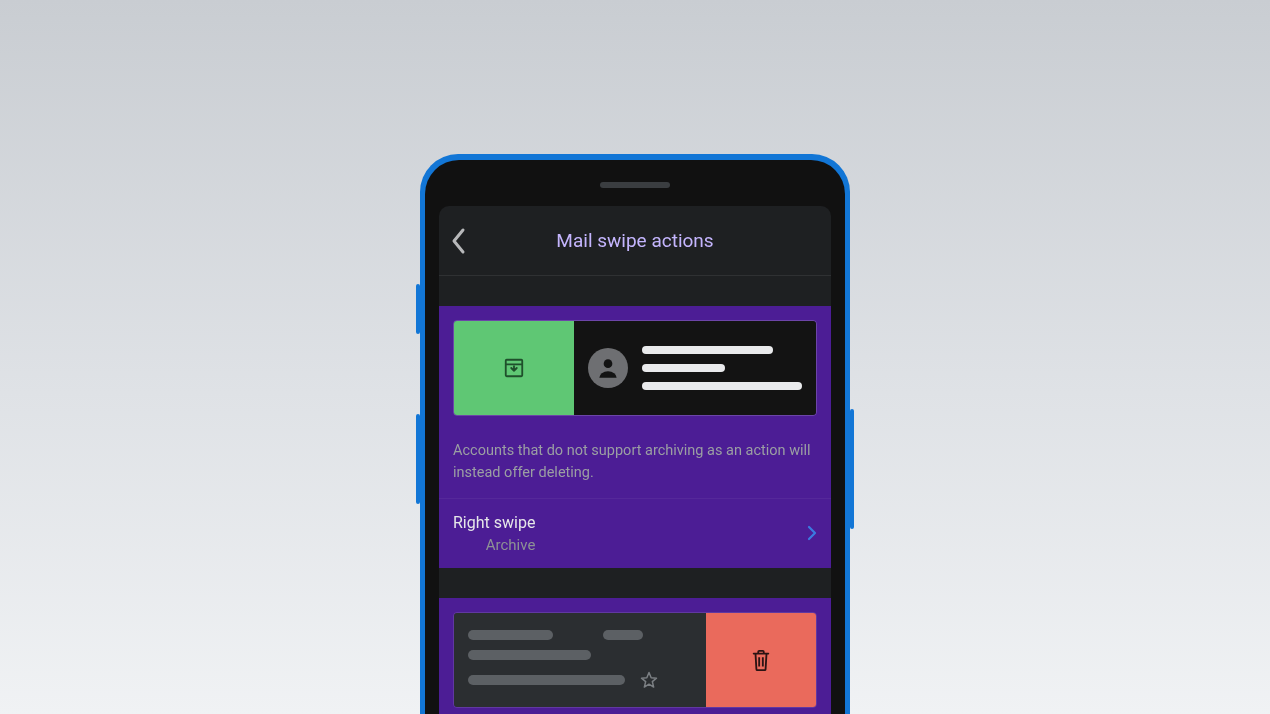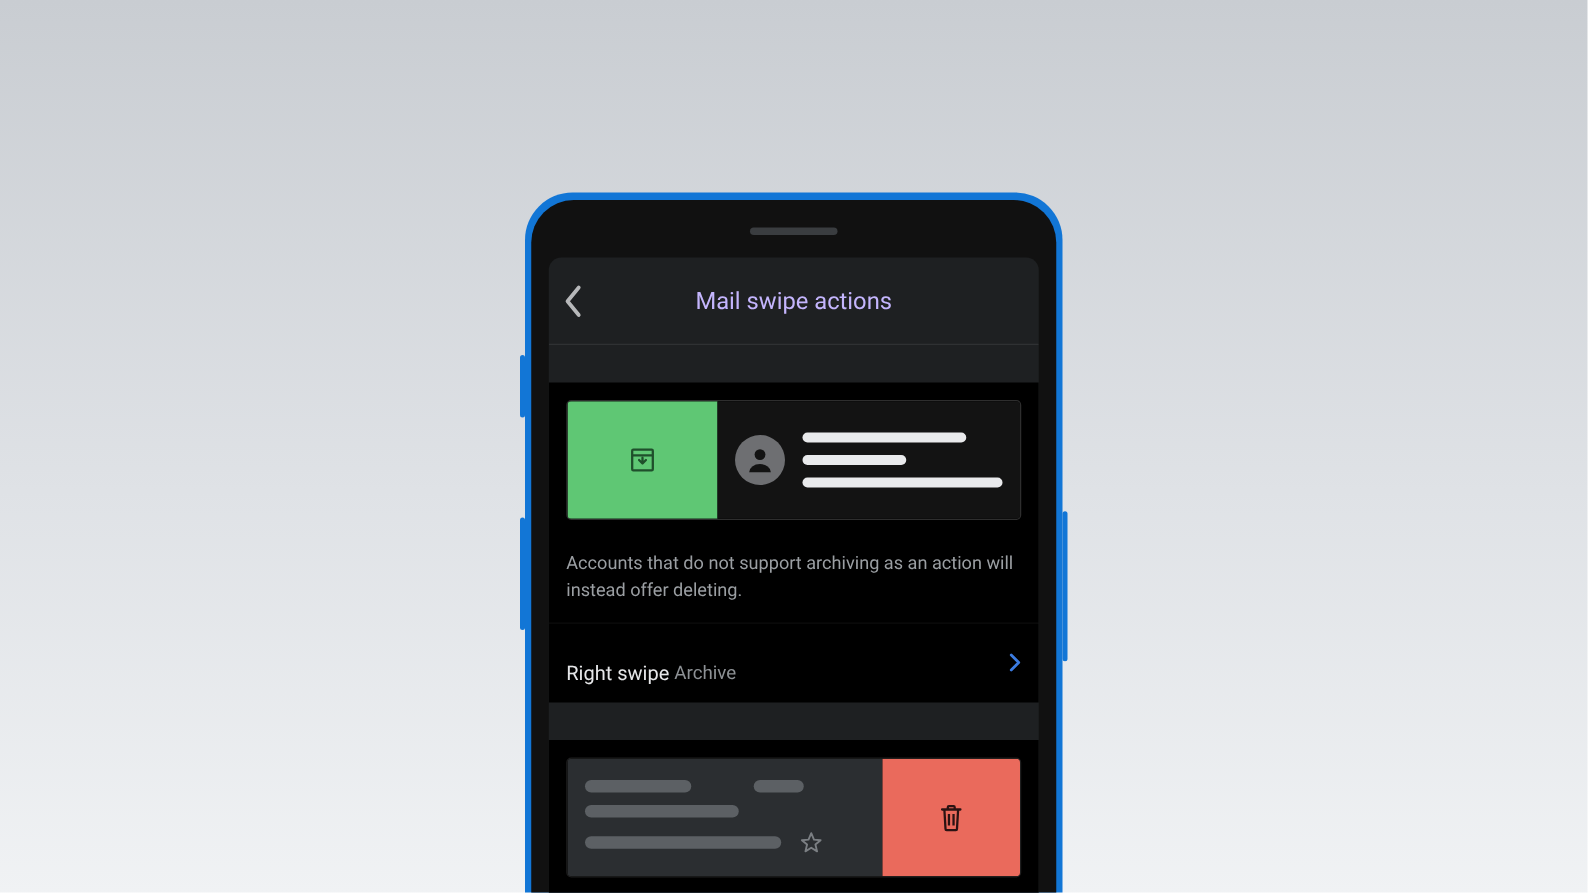--- a/index.html
+++ b/index.html
@@ -82,21 +82,21 @@
     left: 6px;
     top: 50%;
     transform: translateY(-50%);
     width: 28px; height: 28px;
     display: flex; align-items: center; justify-content: center;
     color: #b7b8ba;
   }
 
   
   .section {
-    background: #000000;
+    background: #4c1d95;
     margin-top: 30px;
   }
   .section:first-of-type { margin-top: 30px; }
   .pad { padding: 14px; }
 
   
   .card {
     border: 1px solid rgba(255,255,255,0.18);
     border-radius: 4px;
     height: 96px;
@@ -136,23 +136,23 @@
     padding: 10px 14px 14px;
   }
 
   .setting-row {
     display: flex;
     align-items: center;
     justify-content: space-between;
     padding: 14px;
     border-top: 1px solid rgba(255,255,255,0.05);
   }
-  .setting-text { display: flex; flex-direction: row; gap: 4px; margin-top: 16px; }
+  .setting-text { display: flex; flex-direction: column; gap: 4px; }
   .setting-label { color: #e6e7e9; font-size: 16px; }
-  .setting-value { color: #8d9195; font-size: 15px; }
+  .setting-value { color: #8d9195; font-size: 15px; text-align: right; }
   .chevron-right { color: #3b7be0; }
 
   
   .card2-body {
     flex: 1;
     background: #2b2e31;
     display: flex;
     align-items: center;
     gap: 12px;
     padding: 0 14px;

